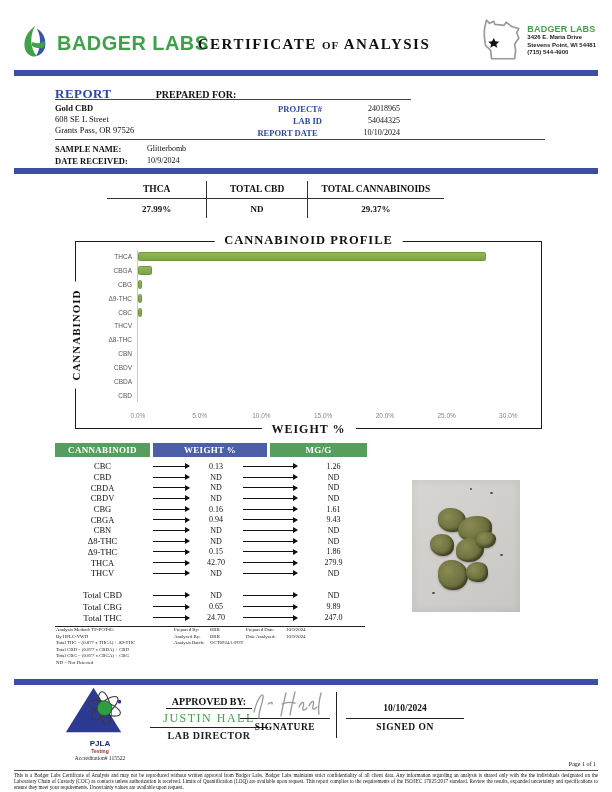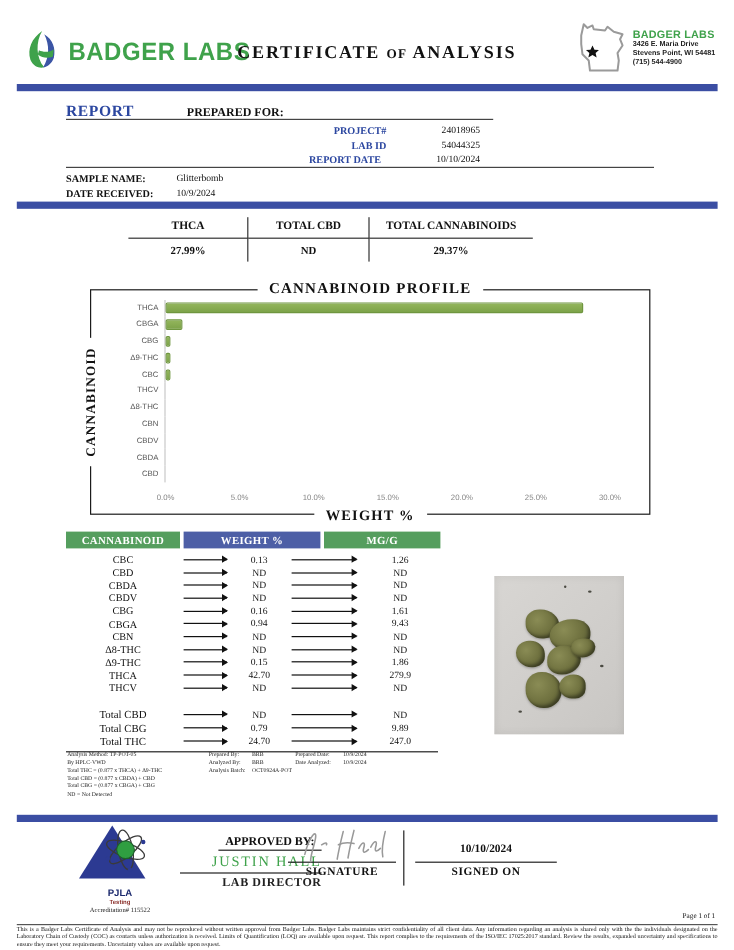--- a/index.html
+++ b/index.html
@@ -91,21 +91,21 @@
   .b6{left:54px;top:82px;width:22px;height:20px;border-radius:60% 50% 45% 55%;}
   .b7{left:64px;top:52px;width:20px;height:16px;border-radius:50% 45% 60% 50%;}
   .speck{position:absolute;width:3px;height:2px;background:#4a4a42;border-radius:50%;}
   .s1{left:78px;top:12px;} .s2{left:88px;top:74px;} .s3{left:20px;top:112px;} .s4{left:58px;top:8px;width:2px;}
 
   
   .pjla{position:absolute;left:52px;top:686px;width:96px;text-align:center;}
   .pjla-name{font-weight:bold;font-size:8px;color:#1c2a6e;font-family:"Liberation Sans",sans-serif;margin-top:1px;}
   .pjla-sub{font-weight:bold;font-size:5px;color:#8a2f2a;font-family:"Liberation Sans",sans-serif;}
   .pjla-acc{font-size:5.5px;color:#222;margin-top:1px;}
-  .appr{position:absolute;left:150px;top:691px;width:118px;text-align:right;}
+  .appr{position:absolute;left:150px;top:691px;width:118px;text-align:center;}
   .appr-by{display:inline-block;font-weight:bold;font-size:10px;border-bottom:1px solid #222;padding:0 6px 1px;}
   .appr-name{margin-top:2px;border-bottom:1.5px solid #222;padding-bottom:1px;font-size:12px;letter-spacing:1.5px;color:#3fa24b;}
   .appr-title{margin-top:2px;font-weight:bold;font-size:10px;letter-spacing:.5px;color:#222;}
   .sigblock{position:absolute;left:240px;top:688px;width:90px;text-align:center;}
   .sigline{border-bottom:1.2px solid #222;height:30px;}
   .sig-label{margin-top:3px;font-weight:bold;font-size:9.5px;letter-spacing:.5px;}
   .vdiv{position:absolute;left:336px;top:692px;width:1.2px;height:46px;background:#222;}
   .dateblock{position:absolute;left:346px;top:688px;width:118px;text-align:center;}
   .date-val{height:30px;line-height:40px;font-weight:bold;font-size:9.5px;border-bottom:1.2px solid #222;}
   .signed-label{margin-top:3px;font-weight:bold;font-size:9.5px;letter-spacing:.5px;}
@@ -151,20 +151,25 @@
       </div>
     </div>
   </div>
   <div class="hbar bar1"></div>
 
   <div class="rep-title">
     <span class="rep-word">REPORT</span>
     <span class="rep-rest">PREPARED FOR:</span>
   </div>
   <div class="rule-rep"></div>
+  <div class="client">
+    <div class="nm">Gold CBD</div>
+    <div>608 SE L Street</div>
+    <div>Grants Pass, OR 97526</div>
+  </div>
   <div class="proj">
     <div class="proj-row">
       <span class="proj-lab">PROJECT#</span>
       <span class="proj-val">24018965</span>
     </div>
     <div class="proj-row">
       <span class="proj-lab">LAB ID</span>
       <span class="proj-val">54044325</span>
     </div>
     <div class="proj-row">
@@ -370,21 +375,21 @@
         <div class="trow">
           <span class="tname">Total CBD</span>
           <div class="arr"></div>
           <span class="tval">ND</span>
           <div class="arr"></div>
           <span class="tval">ND</span>
         </div>
         <div class="trow">
           <span class="tname">Total CBG</span>
           <div class="arr"></div>
-          <span class="tval">0.79</span>
+          <span class="tval">0.65</span>
           <div class="arr"></div>
           <span class="tval">9.89</span>
         </div>
         <div class="trow">
           <span class="tname">Total THC</span>
           <div class="arr"></div>
           <span class="tval">24.70</span>
           <div class="arr"></div>
           <span class="tval">247.0</span>
         </div>

